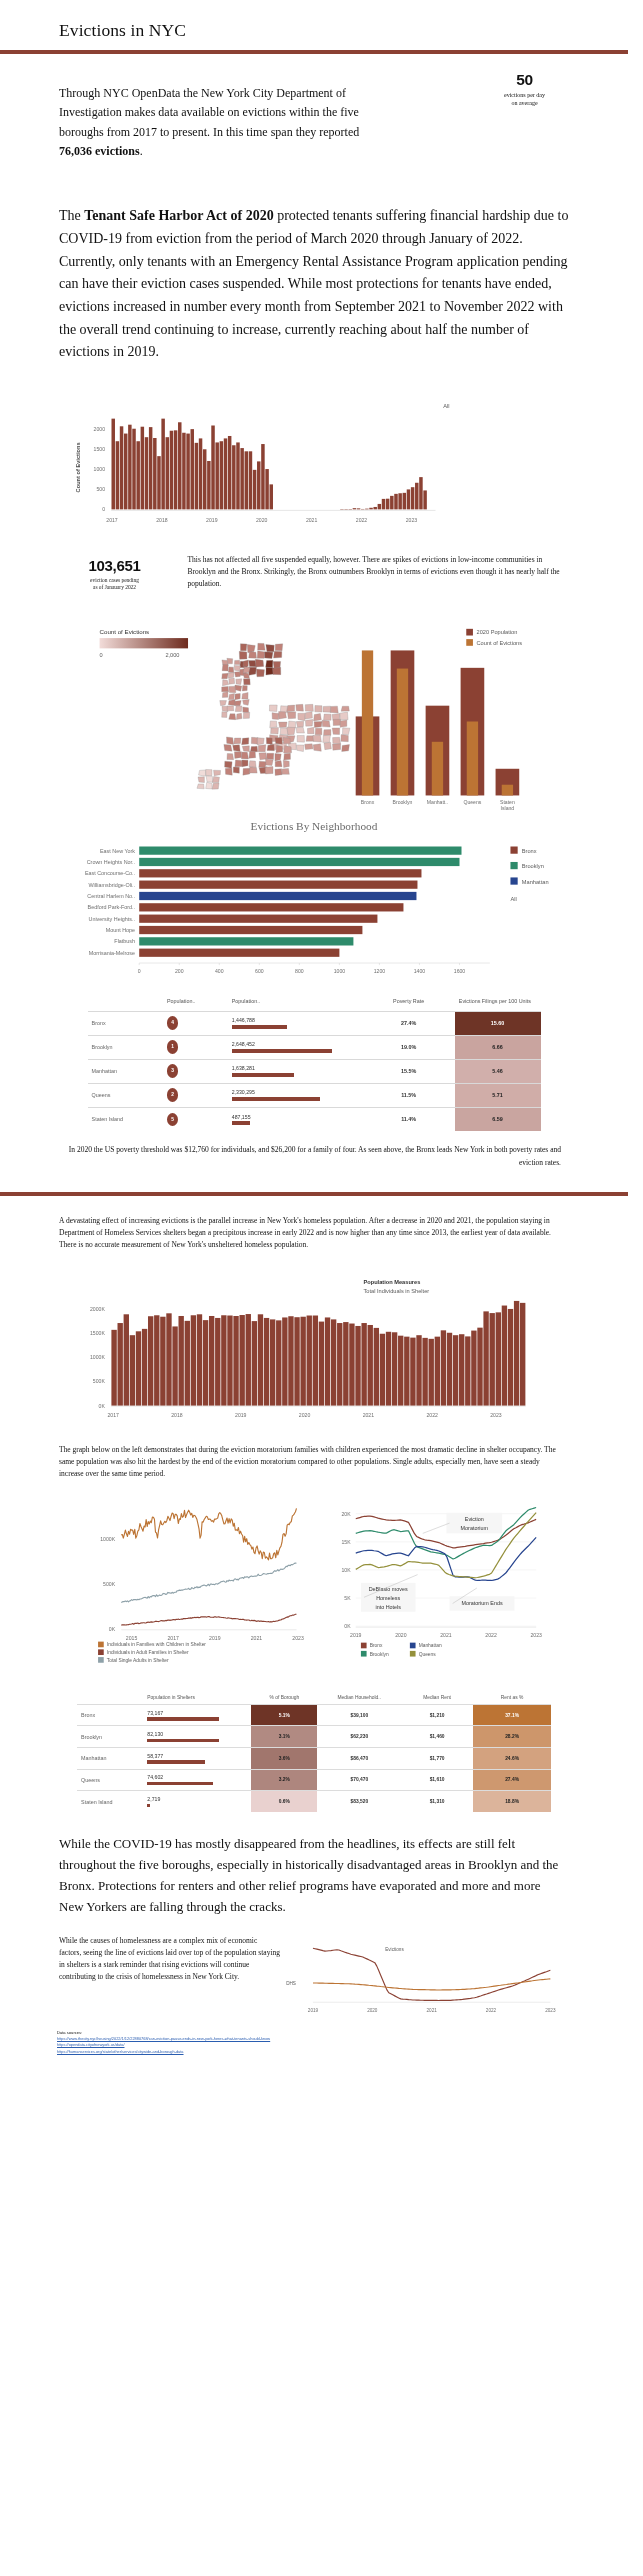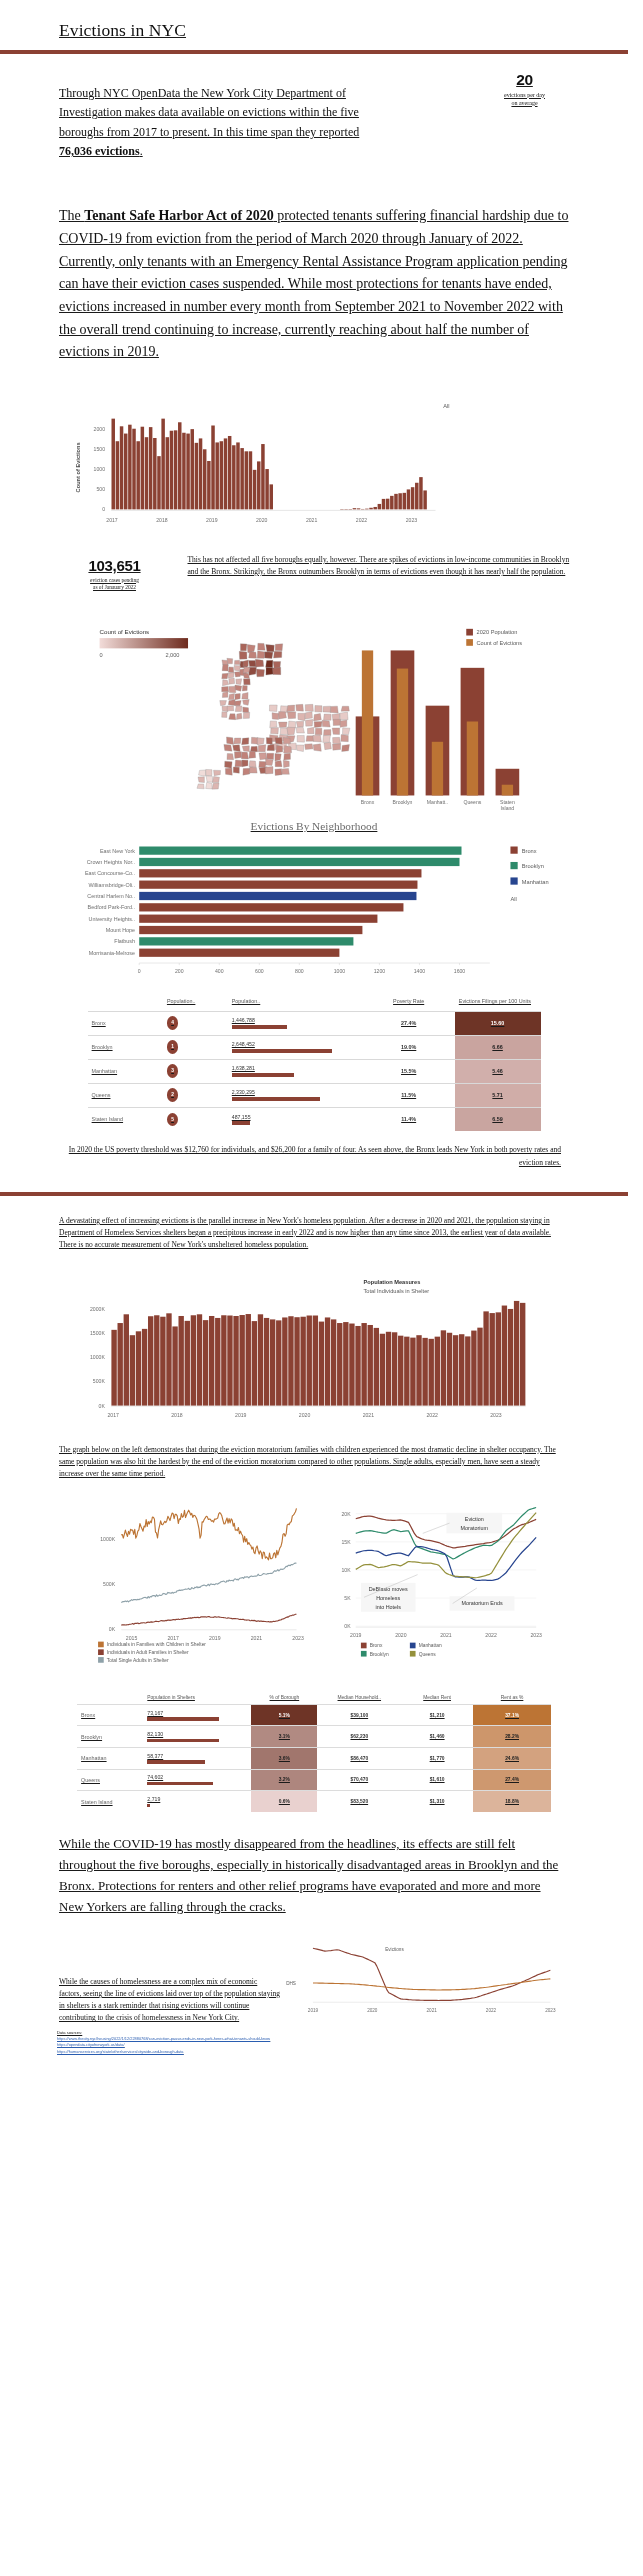--- a/index.html
+++ b/index.html
@@ -3,21 +3,21 @@
 <meta charset="utf-8">
 <style>
   * { box-sizing: border-box; }
   html, body { margin:0; padding:0; }
   body {
     width: 644px;
     background: #ffffff;
     font-family: "Liberation Sans", sans-serif;
     color: #1a1a1a;
   }
-  .page { width:628px; position:relative;text-decoration:underline; }
+  .page { width:628px; position:relative; }
 
   
   .header { padding: 19.6px 0 0 59px; }
   .header h1 {
     font-family: "Liberation Serif", serif;
     font-weight: 400;
     font-size: 17.5px;
     letter-spacing: 0.1px;
     margin: 0 0 9.3px 0;
     color:#111;
@@ -139,21 +139,21 @@
   </div>
   <div class="rule"></div>
 
   <div class="intro-wrap">
     <div class="intro-text">
       <p class="para">
         <span>Through NYC OpenData the New York City Department of Investigation makes data available on evictions within the five boroughs from 2017 to present. In this time span they reported </span><b>76,036 evictions</b><span>.</span>
       </p>
     </div>
     <div class="bignum-block">
-      <div class="bignum">20</div>
+      <div class="bignum">50</div>
       <div class="bignum-sub">
         <div>evictions per day</div>
         <div>on average</div>
       </div>
     </div>
   </div>
 
   <div class="block2">
     <p class="para">
       <span>The </span><b>Tenant Safe Harbor Act of 2020</b><span> protected tenants suffering financial hardship due to COVID-19 from eviction from the period of March 2020 through January of 2022. Currently, only tenants with an Emergency Rental Assistance Program application pending can have their eviction cases suspended. While most protections for tenants have ended, evictions increased in number every month from September 2021 to November 2022 with the overall trend continuing to increase, currently reaching about half the number of evictions in 2019.</span>
@@ -249,21 +249,21 @@
 
   <div class="stat-wrap">
     <div class="stat-left">
       <div class="stat-num">103,651</div>
       <div class="stat-sub">
         <div>eviction cases pending</div>
         <div>as of Janauary 2022</div>
       </div>
     </div>
     <div class="stat-right">
-      <p class="para" style="font-size:7.5px;margin:0;">This has not affected all five boroughs equally, however. There are spikes of evictions in low-income communities in Brooklyn and the Bronx. Strikingly, the Bronx outnumbers Brooklyn in terms of evictions even though it has nearly half the population.</p>
+      <p class="para" style="font-size:7.5px;margin:0;">This has not affected all five suspended equally, however. There are spikes of evictions in low-income communities in Brooklyn and the Bronx. Strikingly, the Bronx outnumbers Brooklyn in terms of evictions even though it has nearly half the population.</p>
     </div>
   </div>
 
   <div class="chart-region" style="padding-top:7.2px;">
     <svg width="644" height="216" viewBox="0 0 1249 420">
 
       <text class="legend-txt" x="192" y="68" style="font-size:12px;fill:#333;" id="map-legend-title">Count of Evictions</text>
       <defs>
         <linearGradient id="mapgrad" x1="0" x2="1" y1="0" y2="0">
           <stop offset="0%" stop-color="#f2dcd9"></stop>
@@ -852,21 +852,21 @@
             <td style="text-align:center;font-weight:700;background:rgb(220,180,155);color:#222">18.8%</td>
           </tr>
         </tbody>
     </table>
   </div>
 
   <div style="padding: 20.6px 62px 0 59px;">
     <p class="para" style="font-size:13px;margin:0;">While the COVID-19 has mostly disappeared from the headlines, its effects are still felt throughout the five boroughs, especially in historically disadvantaged areas in Brooklyn and the Bronx. Protections for renters and other relief programs have evaporated and more and more New Yorkers are falling through the cracks.</p>
   </div>
 
-  <div style="display:flex;padding: 17.5px 57px 0 59px;gap:2px;align-items:flex-end;">
+  <div style="display:flex;padding: 17.5px 57px 0 59px;gap:2px;align-items:flex-start;">
     <div style="width:222px;">
       <p class="para" style="font-size:7.5px;margin:0;">While the causes of homelessness are a complex mix of economic factors, seeing the line of evictions laid over top of the population staying in shelters is a stark reminder that rising evictions will continue contributing to the crisis of homelessness in New York City.</p>
     </div>
     <div style="flex:1;">
       <svg width="289" height="88" viewBox="0 0 560 170">
         <g id="ln3">
             <path d="M60.0,25.4L63.9,26.3L67.7,27.2L71.6,28.1L75.5,29.0L79.3,30.0L83.2,30.9L87.1,30.8L90.9,30.3L94.8,29.9L98.7,29.4L102.5,28.9L106.4,28.5L110.3,28.9L114.1,30.3L118.0,31.6L121.8,33.0L125.7,34.4L129.6,35.7L133.4,37.0L137.3,37.9L141.2,38.8L145.0,39.7L148.9,40.6L152.8,41.5L156.6,42.5L160.5,44.2L164.4,46.0L168.2,47.9L172.1,49.7L176.0,51.5L179.8,53.3L183.7,60.1L187.6,69.2L191.4,78.3L195.3,87.4L199.2,96.5L203.0,105.6L206.9,111.7L210.8,113.7L214.6,115.7L218.5,117.7L222.4,119.8L226.2,121.8L230.1,123.5L233.9,123.9L237.8,124.2L241.7,124.6L245.5,125.0L249.4,125.3L253.3,125.7L257.1,125.8L261.0,125.9L264.9,126.0L268.7,126.1L272.6,126.2L276.5,126.3L280.3,126.3L284.2,126.4L288.1,126.4L291.9,126.5L295.8,126.5L299.7,126.5L303.5,126.6L307.4,126.5L311.3,126.5L315.1,126.4L319.0,126.4L322.9,126.3L326.7,126.3L330.6,126.0L334.5,125.7L338.3,125.4L342.2,125.2L346.1,124.9L349.9,124.6L353.8,124.1L357.6,123.6L361.5,123.0L365.4,122.5L369.2,121.9L373.1,121.4L377.0,120.4L380.8,119.1L384.7,117.9L388.6,116.6L392.4,115.3L396.3,114.1L400.2,112.8L404.0,111.5L407.9,110.2L411.8,109.0L415.6,107.7L419.5,106.4L423.4,105.1L427.2,104.1L431.1,103.0L435.0,101.9L438.8,100.8L442.7,99.7L446.6,98.6L450.4,97.1L454.3,95.4L458.2,93.8L462.0,92.2L465.9,90.5L469.7,88.9L473.6,87.1L477.5,85.3L481.3,83.5L485.2,81.7L489.1,79.9L492.9,78.0L496.8,76.3L500.7,75.0L504.5,73.6L508.4,72.2L512.3,70.9L516.1,69.5L520.0,68.2" fill="none" stroke="#8B4133" stroke-width="2.2" stroke-linejoin="round"></path>
             <path d="M60.0,92.7L63.9,92.8L67.7,92.8L71.6,92.9L75.5,93.0L79.3,93.1L83.2,93.2L87.1,93.3L90.9,93.4L94.8,93.5L98.7,93.6L102.5,93.7L106.4,93.8L110.3,93.8L114.1,93.9L118.0,94.0L121.8,94.1L125.7,94.2L129.6,94.3L133.4,94.4L137.3,94.7L141.2,95.0L145.0,95.2L148.9,95.5L152.8,95.8L156.6,96.1L160.5,96.4L164.4,96.8L168.2,97.2L172.1,97.5L176.0,97.9L179.8,98.2L183.7,98.7L187.6,99.1L191.4,99.6L195.3,100.0L199.2,100.5L203.0,100.9L206.9,101.4L210.8,101.7L214.6,102.1L218.5,102.5L222.4,102.8L226.2,103.2L230.1,103.5L233.9,103.8L237.8,104.1L241.7,104.4L245.5,104.6L249.4,104.9L253.3,105.2L257.1,105.3L261.0,105.4L264.9,105.5L268.7,105.6L272.6,105.6L276.5,105.7L280.3,105.8L284.2,105.9L288.1,106.0L291.9,106.1L295.8,106.2L299.7,106.3L303.5,106.3L307.4,106.3L311.3,106.2L315.1,106.2L319.0,106.1L322.9,106.1L326.7,106.0L330.6,105.9L334.5,105.8L338.3,105.6L342.2,105.5L346.1,105.4L349.9,105.2L353.8,105.0L357.6,104.7L361.5,104.4L365.4,104.2L369.2,103.9L373.1,103.6L377.0,103.2L380.8,102.8L384.7,102.3L388.6,101.9L392.4,101.4L396.3,101.0L400.2,100.5L404.0,99.9L407.9,99.4L411.8,98.8L415.6,98.3L419.5,97.7L423.4,97.2L427.2,96.6L431.1,96.1L435.0,95.6L438.8,95.0L442.7,94.5L446.6,93.9L450.4,93.4L454.3,92.8L458.2,92.3L462.0,91.7L465.9,91.2L469.7,90.6L473.6,90.1L477.5,89.5L481.3,89.0L485.2,88.5L489.1,87.9L492.9,87.4L496.8,86.9L500.7,86.5L504.5,86.1L508.4,85.8L512.3,85.4L516.1,85.0L520.0,84.7" fill="none" stroke="#BC7434" stroke-width="2.2" stroke-linejoin="round"></path>
           </g>
         <g id="ln3-labels">

